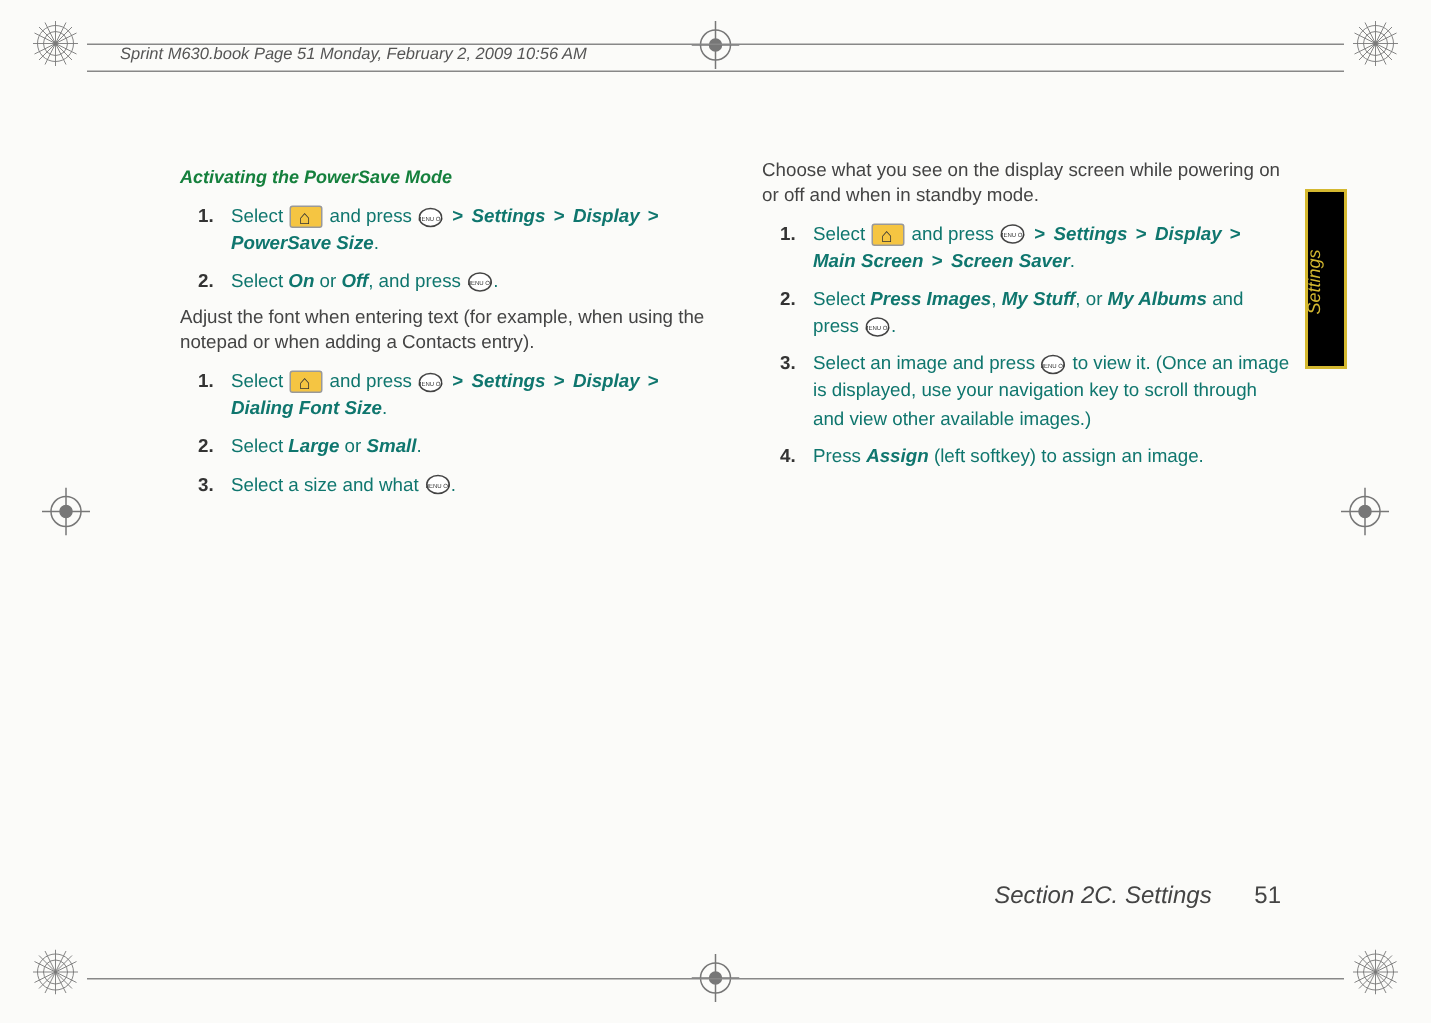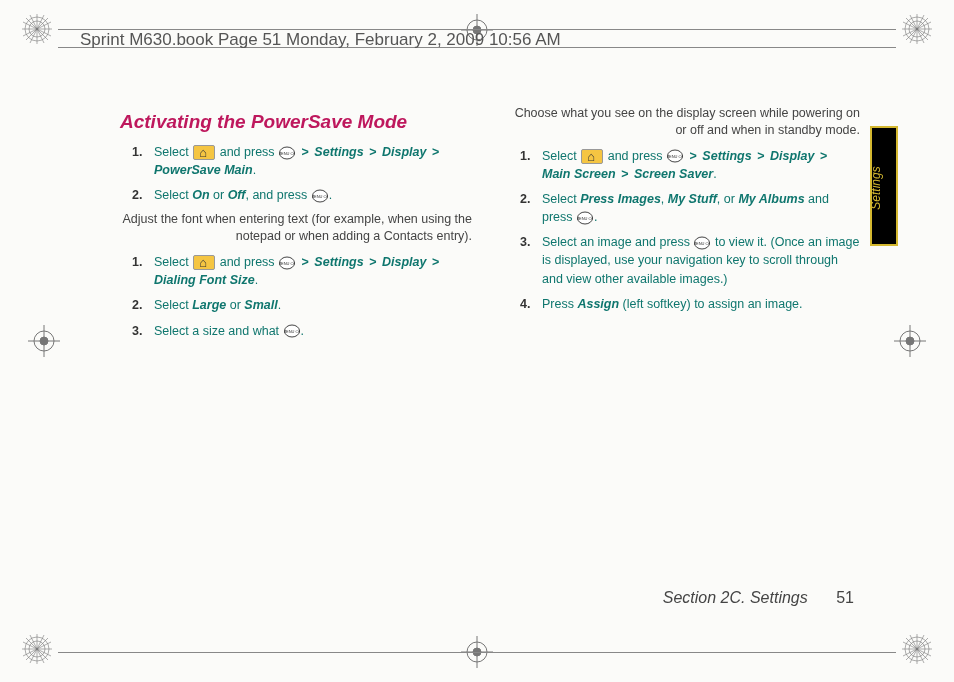--- a/index.html
+++ b/index.html
@@ -20,48 +20,48 @@
     .starburst { position: absolute; }
     .hline {
       position: absolute;
       height: 1px;
       background: #888;
     }
     .header-bar {
       position: absolute;
       top: 30px;
       left: 80px;
-      font-size: 17px;
+      font-size: 11px;
       color: #555;
+      font-style: italic;
     }
     .content {
       position: absolute;
       top: 105px;
       left: 120px;
       width: 740px;
       display: flex;
       gap: 36px;
     }
     .col {
       width: 352px;
     }
     h2 {
       font-style: italic;
       font-weight: bold;
-      font-size: 19px;
-      color: #be185d;
+      font-size: 12px;
+      color: #15803d;
       margin-bottom: 10px;
       margin-top: 6px;
     }
     p.intro {
       font-size: 12.5px;
       line-height: 1.35;
       margin-bottom: 8px;
       color: #444;
-      text-align: right;
     }
     ol {
       list-style: none;
       counter-reset: step;
       padding-left: 0;
     }
     li {
       counter-increment: step;
       font-size: 12.5px;
       line-height: 1.45;
@@ -257,21 +257,21 @@
 </div>
 
 <div class="content">
   <div class="col">
     <h2>Activating the PowerSave Mode</h2>
     <ol>
       <li>
         <span>Select </span><span class="home-icon"></span><span> and press </span><span class="ok-icon"><svg viewBox="0 0 16 16">
               <ellipse cx="8" cy="8" rx="7.5" ry="6" fill="#fff" stroke="#444"></ellipse>
               <text x="8" y="10" text-anchor="middle" font-size="4" fill="#333">MENU OK</text>
-            </svg></span> <span class="gt">&gt;</span> <span class="bi">Settings</span> <span class="gt">&gt;</span> <span class="bi">Display</span> <span class="gt">&gt;</span> <span class="bi">PowerSave Main</span><span>.</span>
+            </svg></span> <span class="gt">&gt;</span> <span class="bi">Settings</span> <span class="gt">&gt;</span> <span class="bi">Display</span> <span class="gt">&gt;</span> <span class="bi">PowerSave Size</span><span>.</span>
       </li>
       <li>
         <span>Select </span><span class="bi">On</span><span> or </span><span class="bi">Off</span><span>, and press </span><span class="ok-icon"><svg viewBox="0 0 16 16">
               <ellipse cx="8" cy="8" rx="7.5" ry="6" fill="#fff" stroke="#444"></ellipse>
               <text x="8" y="10" text-anchor="middle" font-size="4" fill="#333">MENU OK</text>
             </svg></span><span>.</span>
       </li>
     </ol>
 
     <p class="intro">Adjust the font when entering text (for example, when using the notepad or when adding a Contacts entry).</p>

